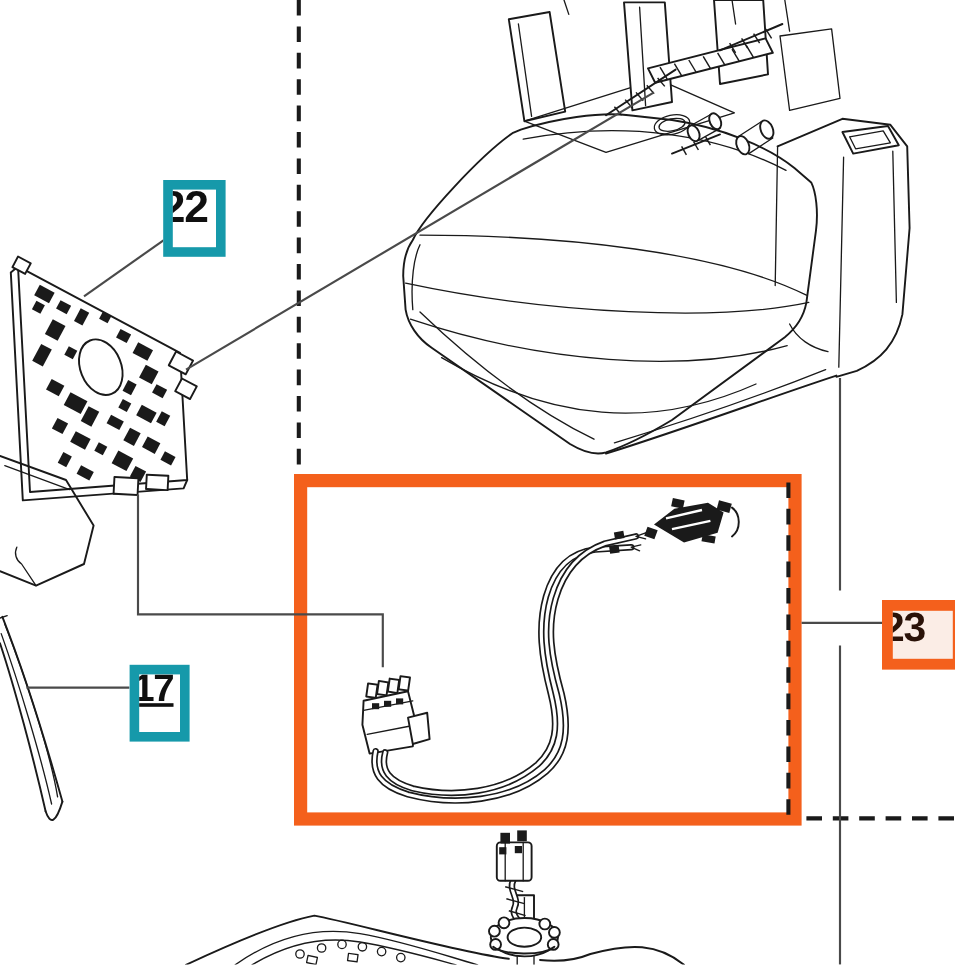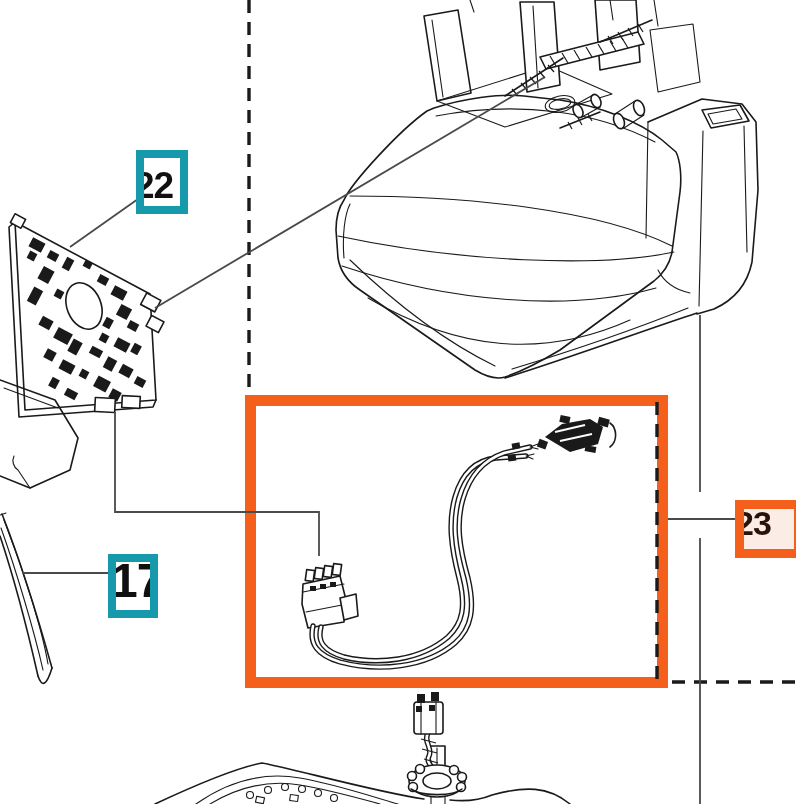--- a/index.html
+++ b/index.html
@@ -20,23 +20,23 @@
   .wht{fill:#fff;stroke:var(--line);stroke-width:1.6;stroke-linejoin:round;}
   .blk{fill:var(--line);stroke:none;}
   .leader{fill:none;stroke:var(--leader);stroke-width:1.8;}
   .dash{fill:none;stroke:var(--line);stroke-width:3.4;stroke-dasharray:13 9;}
   .cableo{fill:none;stroke:var(--line);stroke-width:5.4;stroke-linecap:round;}
   .cablei{fill:none;stroke:#fff;stroke-width:2.6;stroke-linecap:round;}
   .hatch{stroke:var(--line);stroke-width:1.2;}
   .callout{position:absolute;box-sizing:border-box;overflow:hidden;font-weight:bold;cursor:pointer;}
   .callout .num{position:absolute;white-space:nowrap;line-height:1;letter-spacing:-1px;}
   #c22{left:136px;top:150px;width:52px;height:64px;border:8px solid var(--teal);background:#fff;color:var(--label-text);}
-  #c22 .num{font-size:37px;left:-10px;top:-4px;margin-top:13px;}
+  #c22 .num{font-size:37px;left:-10px;top:-4px;}
   #c17{left:108px;top:554px;width:50px;height:64px;border:8px solid var(--teal);background:#fff;color:var(--label-text);}
-  #c17 .num{font-size:48px;left:-5px;top:-5px;}
+  #c17 .num{font-size:32px;left:-5px;top:-5px;text-decoration:underline;}
   #c23{left:735px;top:500px;width:68px;height:58px;border:9px solid var(--orange);background:var(--part23-fill);color:var(--part23-text);}
   #c23 .num{font-size:34px;left:-9px;top:-3px;}
 </style>
 </head>
 <body>
 
 <div class="stage">
 
 <svg class="art" width="796" height="804" viewBox="0 0 796 804">
   <defs>

